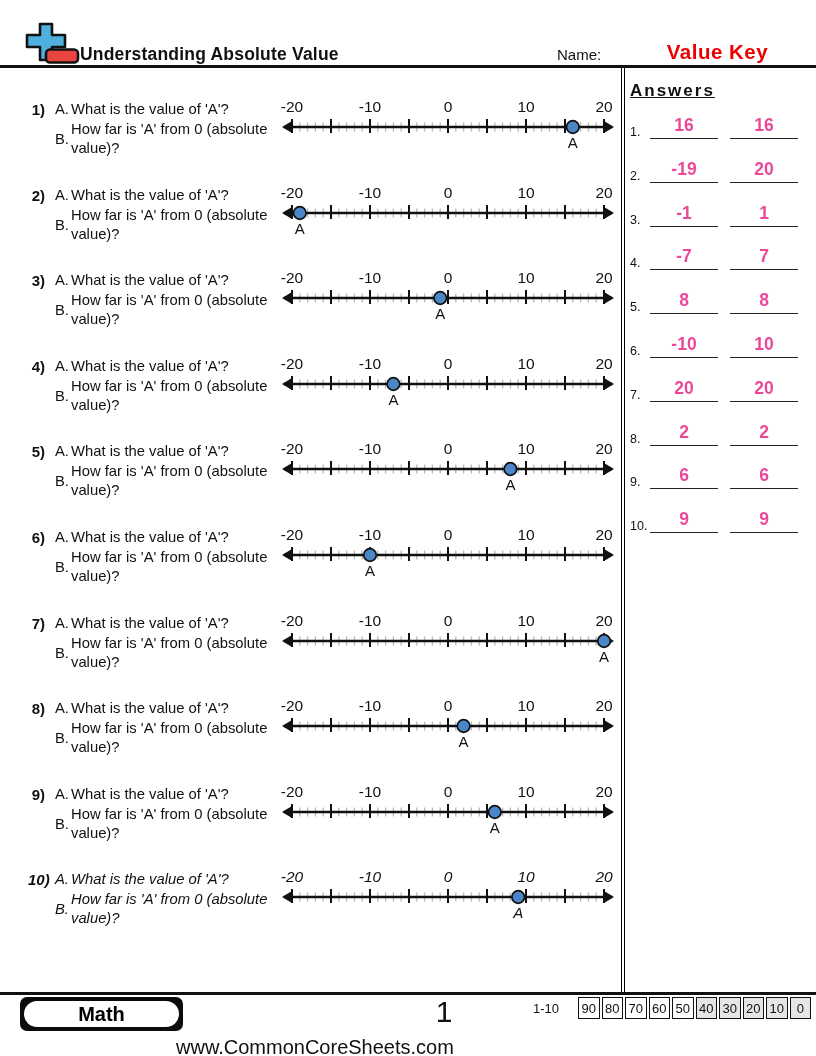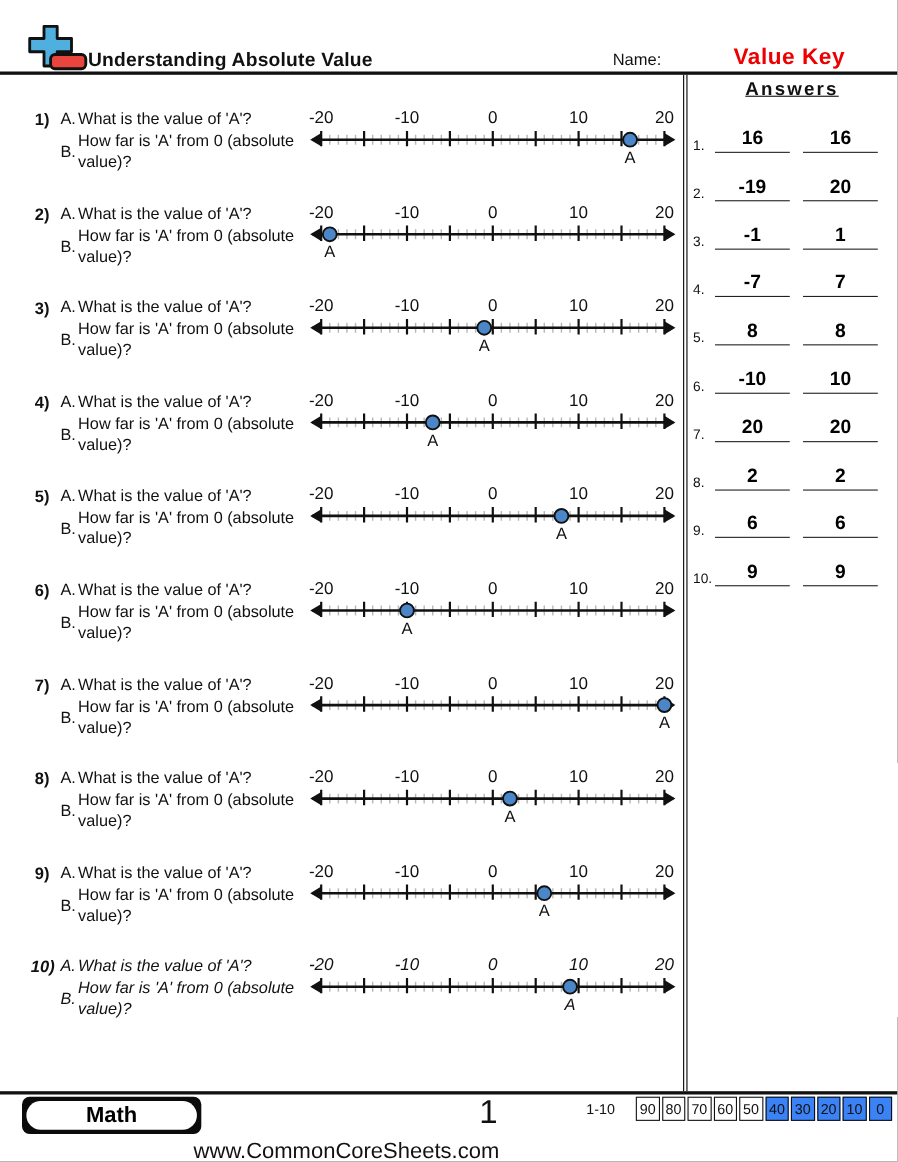--- a/index.html
+++ b/index.html
@@ -20,34 +20,34 @@
     font-size:20.5px; font-weight:700; color:#ee0000; letter-spacing:0.5px;
   }
   .header-rule { position:absolute; left:0; top:65px; width:816px; height:3px; background:#111; }
   .instructions { position:absolute; left:8px; top:71px; font-size:14.5px; font-weight:700; }
   
   .vline {
     position:absolute; left:621px; top:68px; width:4px; height:924px;
     border-left:1.6px solid #000; border-right:1.6px solid #000; box-sizing:border-box;
   }
   .answers-head {
-    position:absolute; left:630px; top:71px; width:180px; text-align:center;
+    position:absolute; left:630px; top:81px; width:180px; text-align:left;
     font-size:17px; font-weight:700; letter-spacing:2px; text-decoration:underline;
   }
   .answer-row {
     position:absolute; left:630px; width:182px; height:34px;
     display:flex; align-items:flex-end;
   }
   .anum { width:20px; font-size:12.5px; flex:none; }
   .blank {
     flex:none; width:68px; border-bottom:1.6px solid #222;
     text-align:center; display:flex; justify-content:center; align-items:flex-end;
   }
   .blank.b2 { margin-left:12px; }
-  .red-val { font-size:17.5px; font-weight:700; color:#000000; padding-bottom:2px; }
+  .red-val { font-size:17.5px; font-weight:700; color:#ec4899; padding-bottom:2px; }
   
   .problem { position:absolute; left:28px; width:592px; height:82px; font-size:14.8px; }
   .qnum { position:absolute; left:0; top:1px; width:17px; text-align:right; font-weight:700; font-size:15px; }
   .qrow-a { position:absolute; left:27px; top:1px; display:flex; }
   .qrow-b { position:absolute; left:27px; top:20px; display:flex; align-items:center; }
   .qlabel { flex:none; margin-right:2px; }
   .qtext-b { width:215px; line-height:19px; }
   .numberline { position:absolute; left:253px; top:0; }
   
   .footer-rule { position:absolute; left:0; top:992px; width:816px; height:2.5px; background:#111; }
@@ -59,21 +59,21 @@
   }
   .site-url { position:absolute; left:176px; top:1036px; font-size:20px; }
   .page-num { position:absolute; left:414px; top:995px; width:60px; text-align:center; font-size:30px; }
   .score-strip { position:absolute; left:533px; top:997px; display:flex; align-items:center; }
   .score-label { font-size:13px; margin-right:17px; }
   .score-cells { display:flex; }
   .score-cell {
     width:21.5px; height:22px; box-sizing:border-box; border:1.2px solid #111; margin-left:2px;
     display:flex; align-items:center; justify-content:center; font-size:13px; background:#fff;
   }
-  .score-cell.shaded { background:#3b82f6; }
+  .score-cell.shaded { background:#e5e5e5; }
   svg text { font-family:"Liberation Sans", sans-serif; fill:#111; }
 </style>
 </head>
 <body>
 
 <div class="page">
 
   <svg class="logo-svg" width="56" height="44" viewBox="0 0 56 44">
     <path d="M15 2 h12 v11 h13 v12 h-13 v13 h-12 v-13 h-13 v-12 h13 z" fill="#4fb0e0" stroke="#111" stroke-width="2.6" stroke-linejoin="round"></path>
     <rect x="21" y="27.5" width="32" height="13" rx="4" fill="#e8453f" stroke="#111" stroke-width="2.6"></rect>

